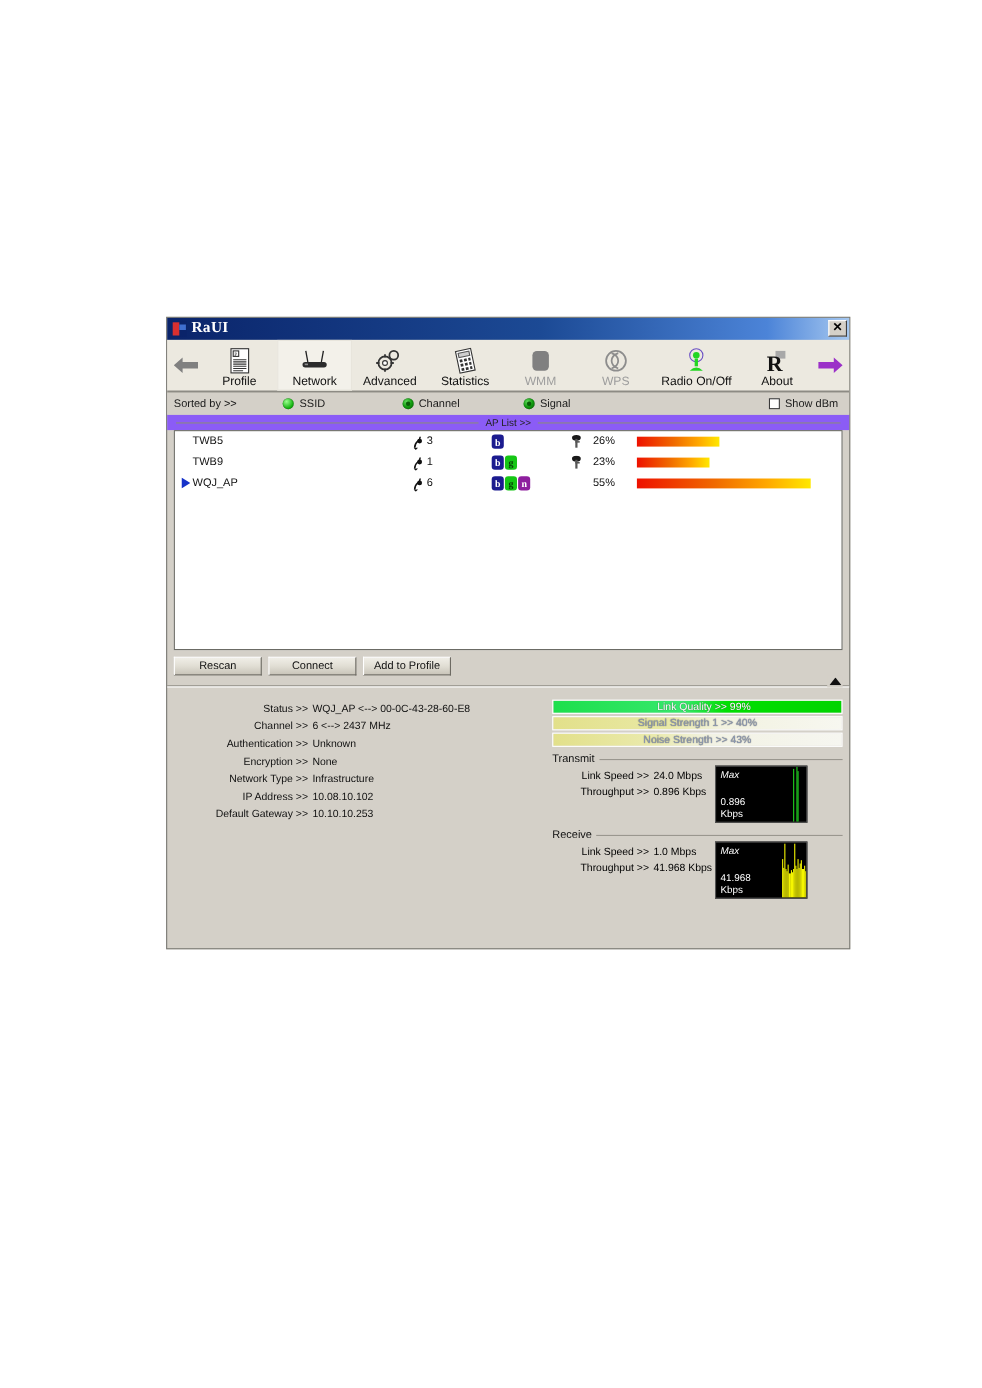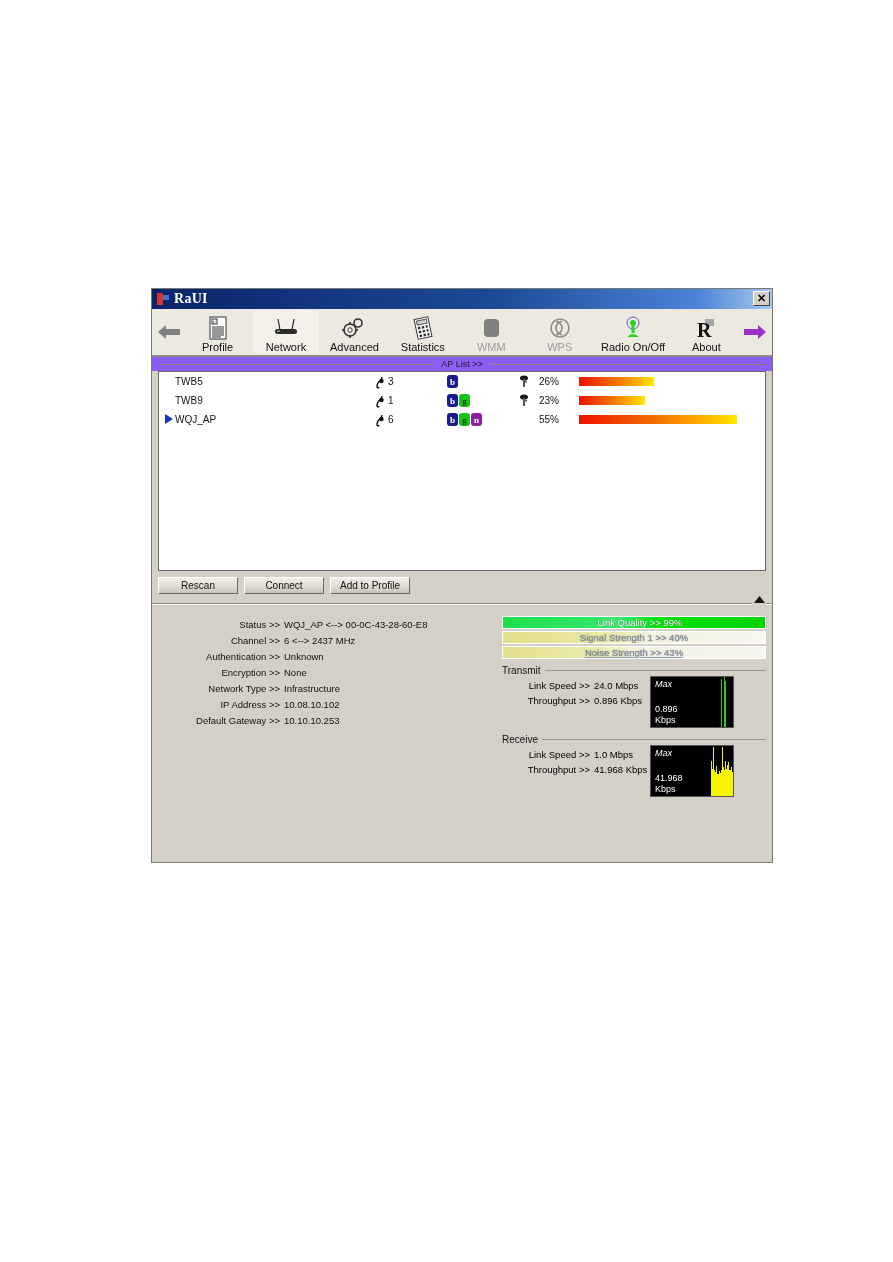--- a/index.html
+++ b/index.html
@@ -219,21 +219,21 @@
   .detail-right { flex: 1; padding-left: 4px; padding-top: 4px; }
 
   .qbar {
     position: relative; height: 13px; margin-bottom: 2px;
     border: 1px solid #ffffff; box-sizing: border-box;
     display: flex; align-items: center; justify-content: center;
     font-size: 9.5px; color: #ffffff; text-shadow: 0 0 1px #444;
   }
   .qbar.link { background: linear-gradient(to right, #1ddf4c 0%, #37e86d 45%, #00e000 60%, #00d400 100%); padding-left: 12px; }
   .qbar.sig  { background: linear-gradient(to right, #e2e08a 0%, #e9e9a6 40%, #f2f2e0 58%, #f7f7f0 100%); color:#8e9bb5; }
-  .qbar.noise{ background: linear-gradient(to right, #e2e08a 0%, #eaeaad 35%, #f2f2e4 55%, #f6f6f0 100%); color:#8e9bb5;text-decoration:underline; }
+  .qbar.noise{ background: linear-gradient(to right, #e2e08a 0%, #eaeaad 35%, #f2f2e4 55%, #f6f6f0 100%); color:#8e9bb5; }
 
   .sect-title {
     font-size: 10px; color: #111; display: flex; align-items: center;
     margin-top: 6px;
   }
   .sect-title .line { flex: 1; height: 1px; background: #9a978f; margin-left: 4px; }
   .rate-block { display: flex; }
   .rate-text { width: 148px; padding-top: 2px; }
   .rate-row { display: flex; font-size: 9.5px; height: 15px; align-items: center; }
   .rate-label { width: 88px; text-align: right; padding-right: 4px; }
@@ -389,20 +389,39 @@
         <span class="tlabel">About</span>
       </div>
 
       <div class="nav-arrow">
         <svg width="24" height="18" viewBox="0 0 24 18">
             <polygon points="23,9 15,2 15,6 1,6 1,12 15,12 15,16" fill="#9b30c8"></polygon>
           </svg>
       </div>
     </div>
 
+    <div class="sortbar">
+      <span class="lbl">Sorted by &gt;&gt;</span>
+      <span class="sortopt" style="margin-left:38px">
+        <i class="radio"></i>
+        <span>SSID</span>
+      </span>
+      <span class="sortopt" style="margin-left:70px">
+        <i class="radio off"></i>
+        <span>Channel</span>
+      </span>
+      <span class="sortopt" style="margin-left:58px">
+        <i class="radio off"></i>
+        <span>Signal</span>
+      </span>
+      <span class="chk-wrap">
+        <i class="chkbox"></i>
+        <span>Show dBm</span>
+      </span>
+    </div>
 
     <div class="aplist-sep">
       <span class="line"></span>
       <span class="txt">AP List &gt;&gt;</span>
       <span class="line"></span>
     </div>
 
     <div class="aplist" id="ap-list">
         <div class="ap-row">
           <span class="ap-sel-arrow"></span>

